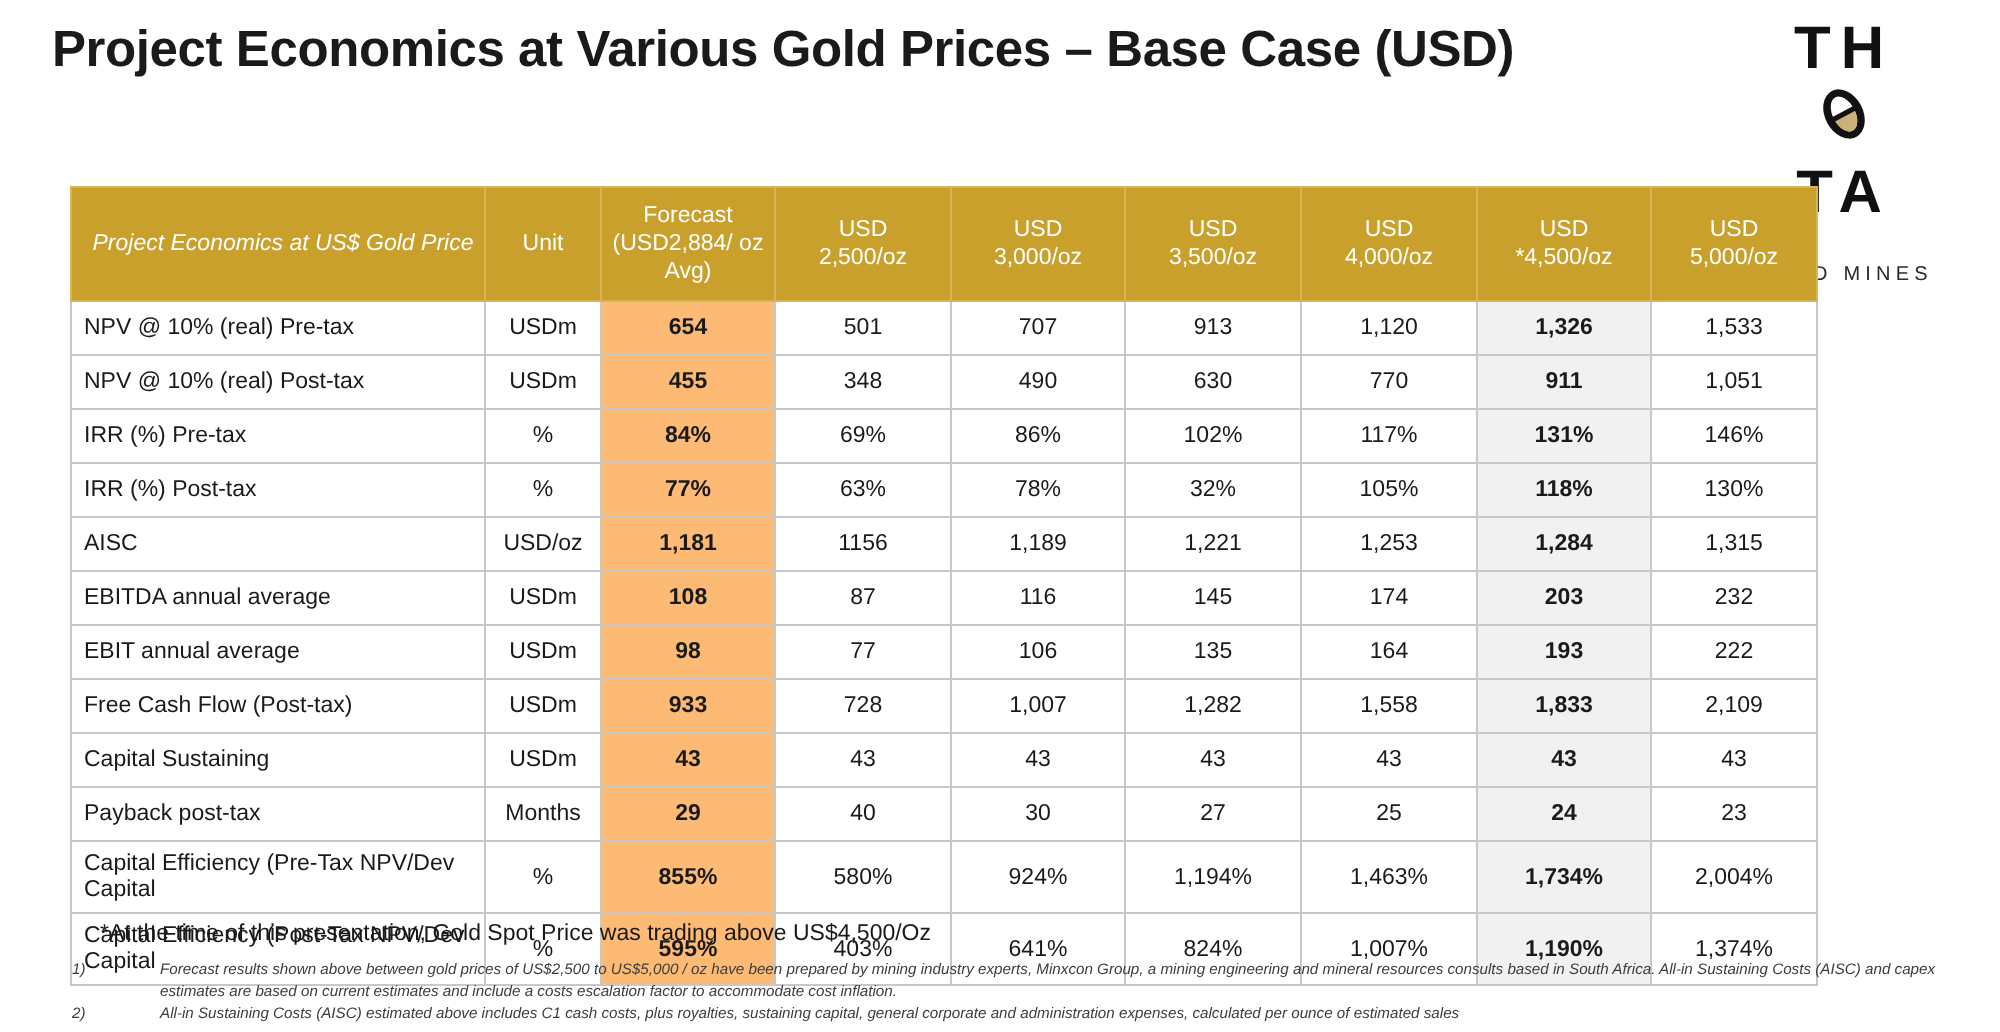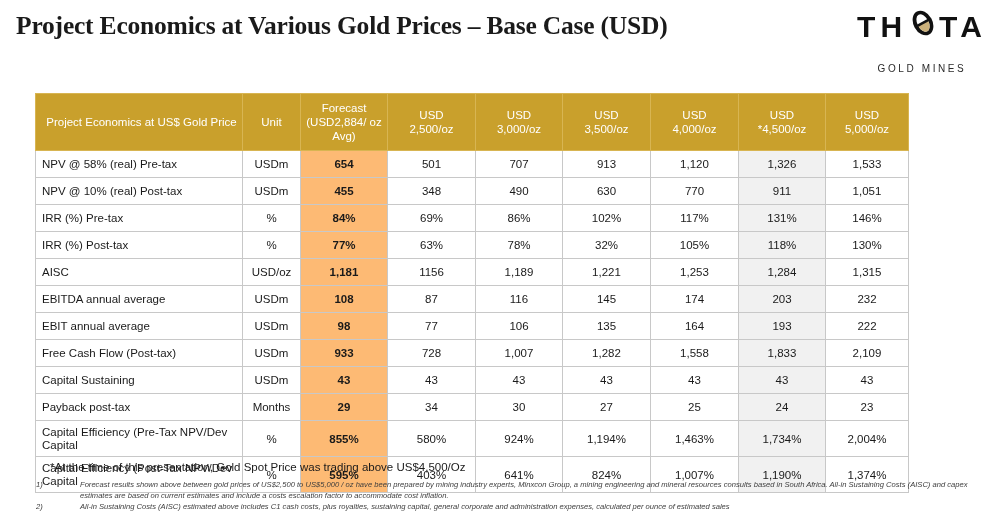--- a/index.html
+++ b/index.html
@@ -11,47 +11,47 @@
     width: 1000px;
     height: 516px;
     position: relative;
     font-family: "Liberation Sans", sans-serif;
     overflow: hidden;
   }
 
   
   #page-title {
     position: absolute;
-    left: 16px;
+    left: 26px;
     top: 11px;
     font-size: 25.5px;
     font-weight: bold;
     color: #1a1a1a;
     letter-spacing: -0.2px;
     white-space: nowrap;
-    font-family: Liberation Serif, serif;
   }
 
   
   #logo {
     position: absolute;
     right: 8px;
     top: 8px;
     width: 140px;
     text-align: center;
   }
   #logo-wordmark {
     font-size: 30px;
     font-weight: bold;
     letter-spacing: 5px;
     color: #111111;
     line-height: 34px;
     display: flex;
     align-items: center;
     justify-content: center;
+    flex-direction: column;
   }
   #logo-theta {
     display: inline-block;
     margin: 0 1px;
   }
   #logo-tagline {
     font-size: 10px;
     letter-spacing: 2.6px;
     color: #2a2a2a;
     margin-top: 18px;
@@ -78,37 +78,38 @@
     border: 1px solid #d8b552;
     padding: 5px 3px;
     line-height: 14px;
     vertical-align: middle;
     text-align: center;
     height: 46px;
   }
   th.col-metric {
     text-align: center;
     padding-left: 8px !important;
+    font-style: italic;
   }
   td.cell-metric {
     text-align: left;
     padding: 4px 6px 4px 6px;
     line-height: 13px;
   }
   td.cell-unit, td.cell-val {
     text-align: center;
     padding: 4px 3px;
   }
   td.col-forecast {
     background: #fdba74;
     font-weight: bold;
   }
   td.col-star {
     background: #f1f1f1;
-    font-weight: normal;
+    font-weight: bold;
   }
   tr.row-tall td { height: 27px; }
   tr.row-std td { height: 18px; }
 
   
   #spot-note {
     position: absolute;
     left: 50px;
     top: 461px;
     font-size: 11.5px;
@@ -207,21 +208,21 @@
         <span>*4,500/oz</span>
       </th>
       <th>
         <span>USD</span><br>
         <span>5,000/oz</span>
       </th>
     </tr>
   </thead>
   <tbody id="econ-body">
       <tr class="row-std">
-        <td class="cell-metric">NPV @ 58% (real) Pre-tax</td>
+        <td class="cell-metric">NPV @ 10% (real) Pre-tax</td>
         <td class="cell-unit">USDm</td>
         <td class="cell-val col-forecast">654</td>
         <td class="cell-val">501</td>
         <td class="cell-val">707</td>
         <td class="cell-val">913</td>
         <td class="cell-val">1,120</td>
         <td class="cell-val col-star">1,326</td>
         <td class="cell-val">1,533</td>
       </tr>
       <tr class="row-std">
@@ -309,21 +310,21 @@
         <td class="cell-val">43</td>
         <td class="cell-val">43</td>
         <td class="cell-val">43</td>
         <td class="cell-val col-star">43</td>
         <td class="cell-val">43</td>
       </tr>
       <tr class="row-std">
         <td class="cell-metric">Payback post-tax</td>
         <td class="cell-unit">Months</td>
         <td class="cell-val col-forecast">29</td>
-        <td class="cell-val">34</td>
+        <td class="cell-val">40</td>
         <td class="cell-val">30</td>
         <td class="cell-val">27</td>
         <td class="cell-val">25</td>
         <td class="cell-val col-star">24</td>
         <td class="cell-val">23</td>
       </tr>
       <tr class="row-tall">
         <td class="cell-metric">Capital Efficiency (Pre-Tax NPV/Dev Capital</td>
         <td class="cell-unit">%</td>
         <td class="cell-val col-forecast">855%</td>

